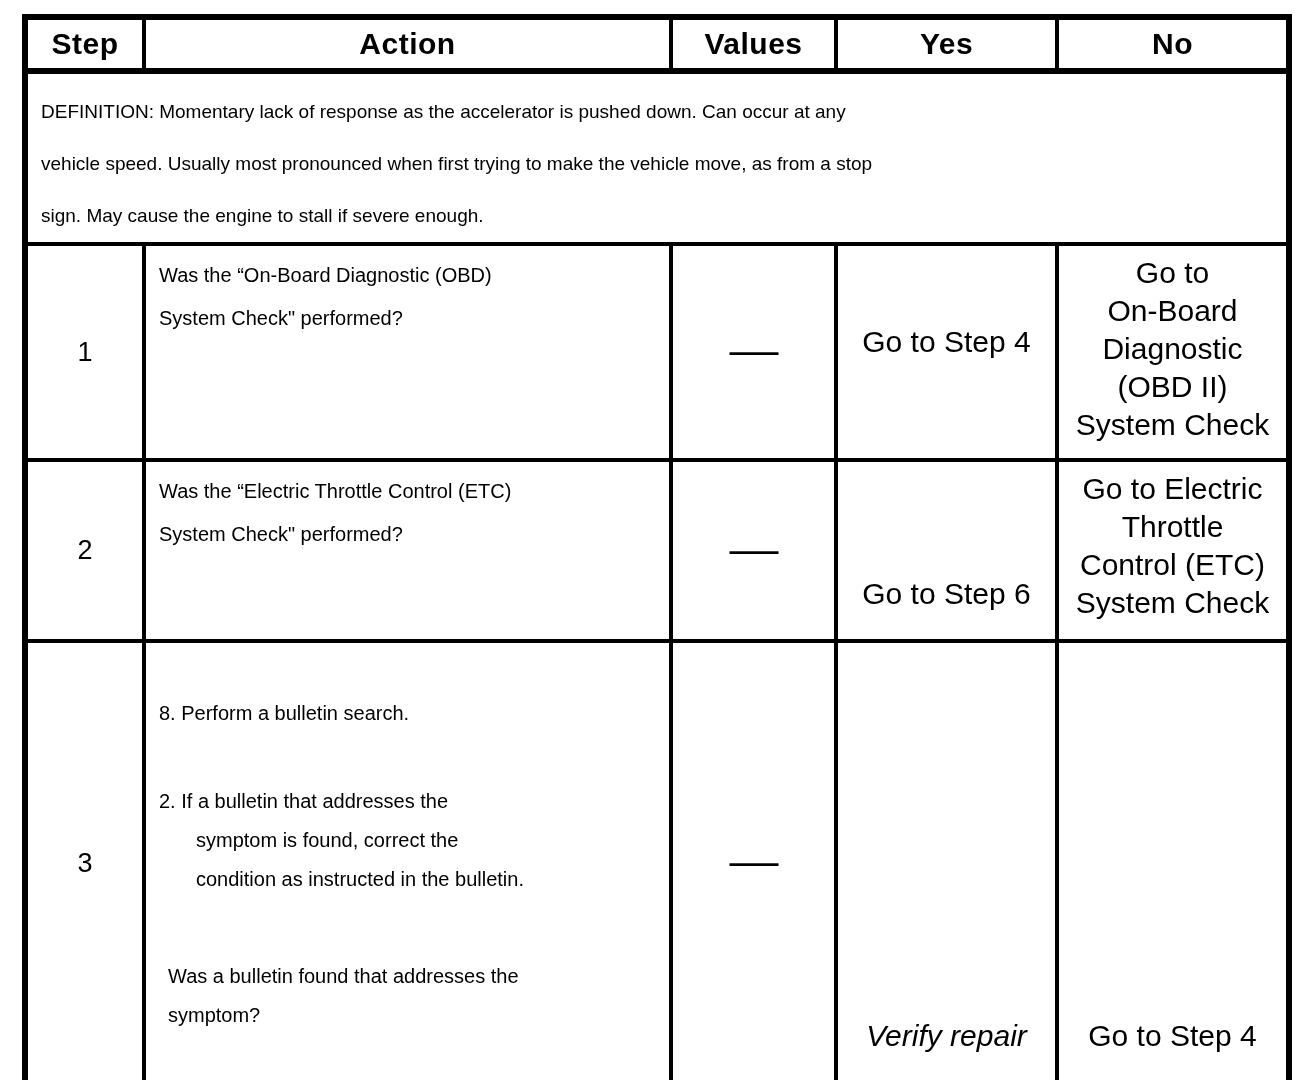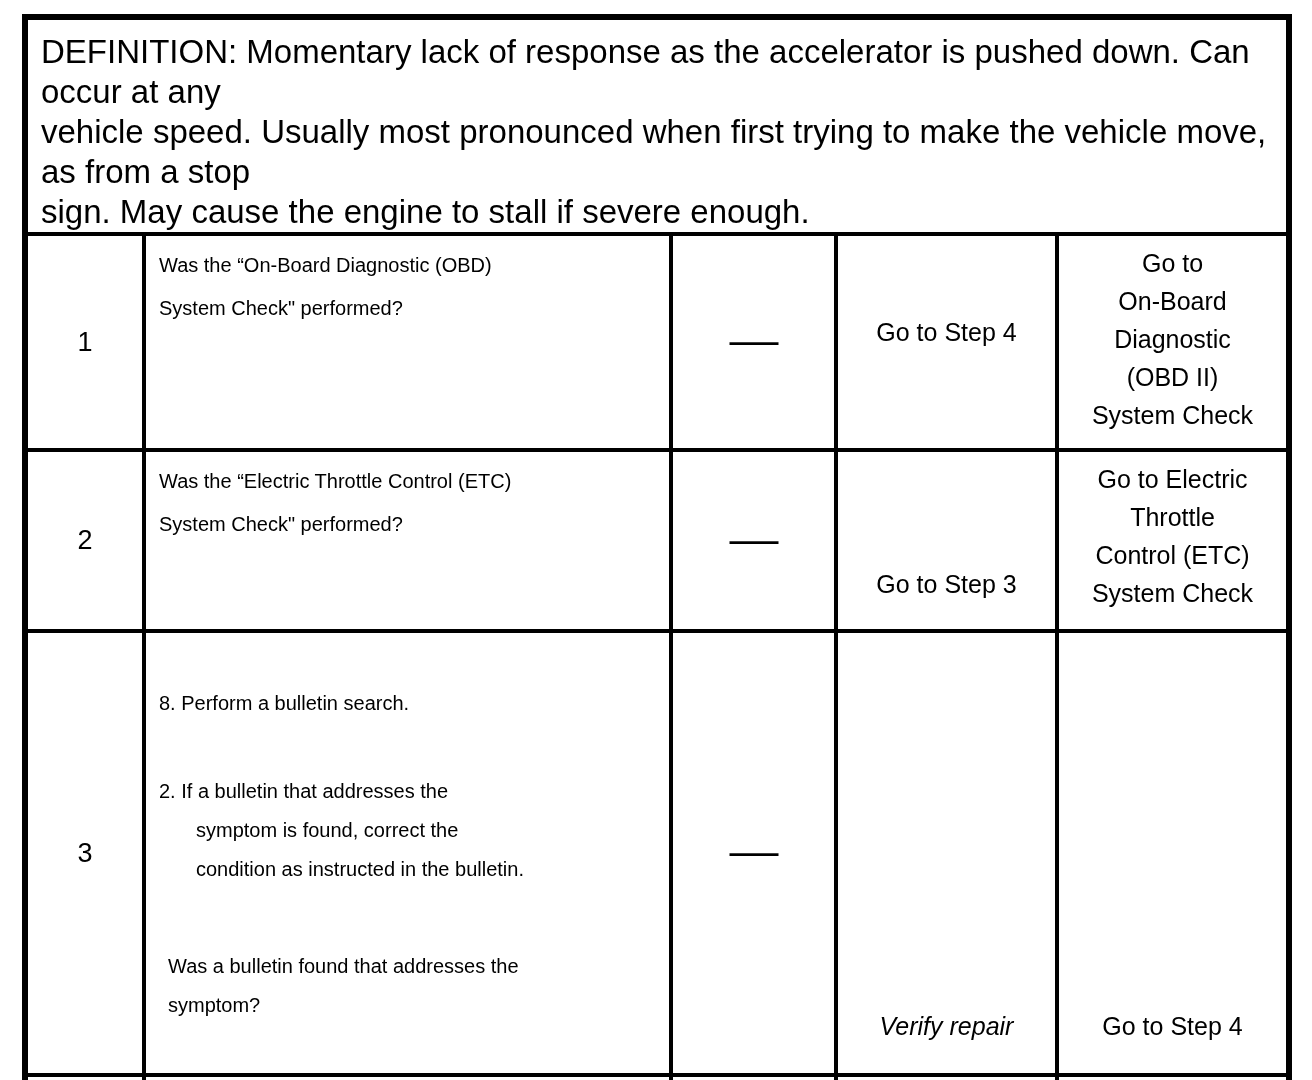--- a/index.html
+++ b/index.html
@@ -46,22 +46,22 @@
     text-align: center;
     vertical-align: middle;
     border-bottom: 6px solid #000;
     letter-spacing: 0.5px;
   }
 
   
   td.definition-cell {
     height: 145px;
     vertical-align: top;
-    font-size: 33px;
-    line-height: 40px;
+    font-size: 19px;
+    line-height: 52px;
     padding: 12px 10px 0 13px;
     white-space: pre-line;
   }
 
   
   td.step-cell {
     text-align: center;
     vertical-align: middle;
     font-size: 27px;
   }
@@ -94,21 +94,21 @@
     font-size: 28px;
   }
   .dash-glyph {
     display: inline-block;
     transform: scaleX(1.75);
     transform-origin: center;
     font-weight: bold;
   }
   td.yes-cell, td.no-cell {
     text-align: center;
-    font-size: 25px;
+    font-size: 30px;
     line-height: 38px;
     white-space: pre-line;
     padding: 0 4px;
   }
   
   tr.row-1 { height: 216px; }
   tr.row-1 td.yes-cell { vertical-align: middle; padding-bottom: 20px; }
   tr.row-1 td.no-cell  { vertical-align: top; padding-top: 8px; }
 
   tr.row-2 { height: 181px; }
@@ -131,20 +131,27 @@
   <table class="doc-table">
     <colgroup>
       <col class="c-step">
       <col class="c-action">
       <col class="c-values">
       <col class="c-yes">
       <col class="c-no">
     </colgroup>
 
     <tbody>
+        <tr class="header-row">
+      <th>Step</th>
+      <th>Action</th>
+      <th>Values</th>
+      <th>Yes</th>
+      <th>No</th>
+    </tr>
 
     <tr class="definition-row">
       <td class="definition-cell" colspan="5">DEFINITION: Momentary lack of response as the accelerator is pushed down. Can occur at any
 vehicle speed. Usually most pronounced when first trying to make the vehicle move, as from a stop
 sign. May cause the engine to stall if severe enough.</td>
     </tr>
 
     <tr class="row-1">
       <td class="step-cell">1</td>
       <td class="action-cell">Was the “On-Board Diagnostic (OBD)
@@ -160,21 +167,21 @@
 System Check</td>
     </tr>
 
     <tr class="row-2">
       <td class="step-cell">2</td>
       <td class="action-cell">Was the “Electric Throttle Control (ETC)
 System Check" performed?</td>
       <td class="values-cell">
         <span class="dash-glyph">—</span>
       </td>
-      <td class="yes-cell">Go to Step 3</td>
+      <td class="yes-cell">Go to Step 6</td>
       <td class="no-cell">Go to Electric
 Throttle
 Control (ETC)
 System Check</td>
     </tr>
 
     <tr class="row-3">
       <td class="step-cell">3</td>
       <td class="action-cell list-style">
         <p class="hang">8. Perform a bulletin search.</p>

